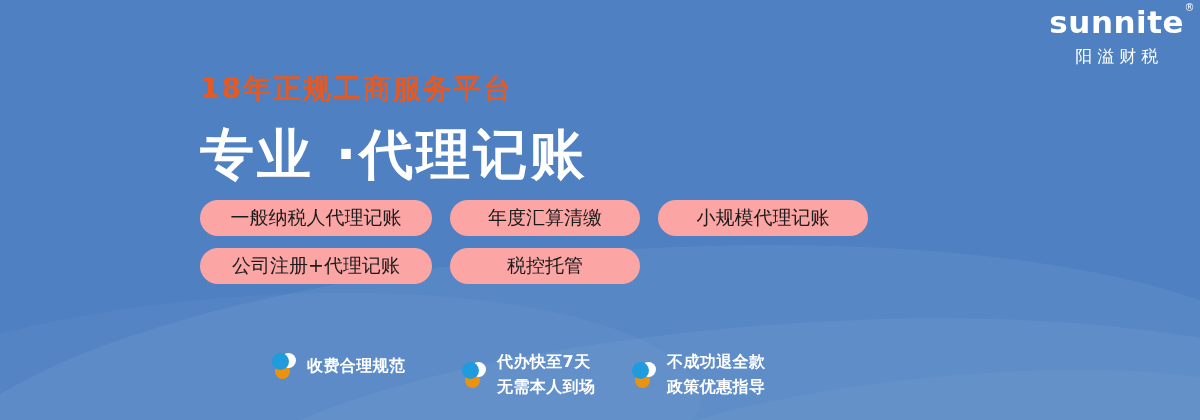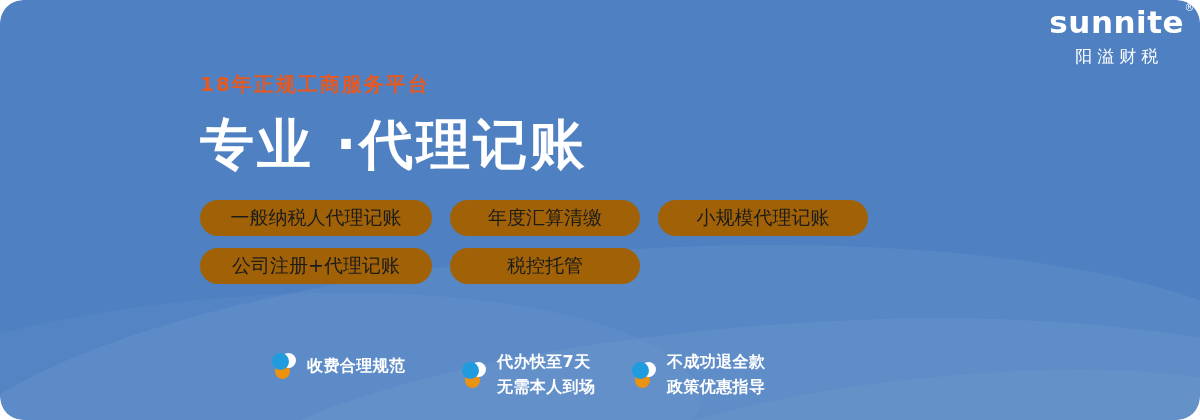--- a/index.html
+++ b/index.html
@@ -1,15 +1,15 @@
 <!DOCTYPE html>
 <html><head>
 <meta charset="utf-8">
 <style>
-  * { margin:0; padding:0; box-sizing:border-box;border-radius:23px; }
+  * { margin:0; padding:0; box-sizing:border-box; }
   html, body {
     width:1200px; height:420px;
     font-family:"Liberation Sans","DejaVu Sans",sans-serif;
     overflow:hidden;
   }
   #banner {
     position:relative;
     width:1200px; height:420px;
     background:#4e80c2;
     overflow:hidden;
@@ -68,42 +68,42 @@
     margin-top:6px;
     font-size:17px; letter-spacing:5px;
     padding-left:5px;
     font-family:"DejaVu Sans","Liberation Sans",sans-serif;
   }
 
   
   #headline { position:absolute; left:200px; top:72px; }
   #eyebrow {
     color:#e8591f;
-    font-size:20px; font-weight:bold;
+    font-size:28px; font-weight:bold;
     letter-spacing:2px; line-height:1.2;
     font-family:"DejaVu Sans","Liberation Sans",sans-serif;
   }
   #title {
     margin-top:18px;
     color:#ffffff;
     font-size:54px; font-weight:bold;
     letter-spacing:3px; line-height:1.15;
     font-family:"DejaVu Sans","Liberation Sans",sans-serif;
   }
 
   
   #tags {
     position:absolute; left:200px; top:200px;
     display:grid;
     grid-template-columns:232px 190px 210px;
     grid-auto-rows:36px;
     column-gap:18px; row-gap:12px;
   }
   .pill {
-    background:#a16207;
+    background:#fca5a5;
     border-radius:18px;
     display:flex; align-items:center; justify-content:center;
     color:#1b1b1b;
     font-size:19px;
     font-family:"DejaVu Sans","Liberation Sans",sans-serif;
     white-space:nowrap;
   }
 
   
   #features {

